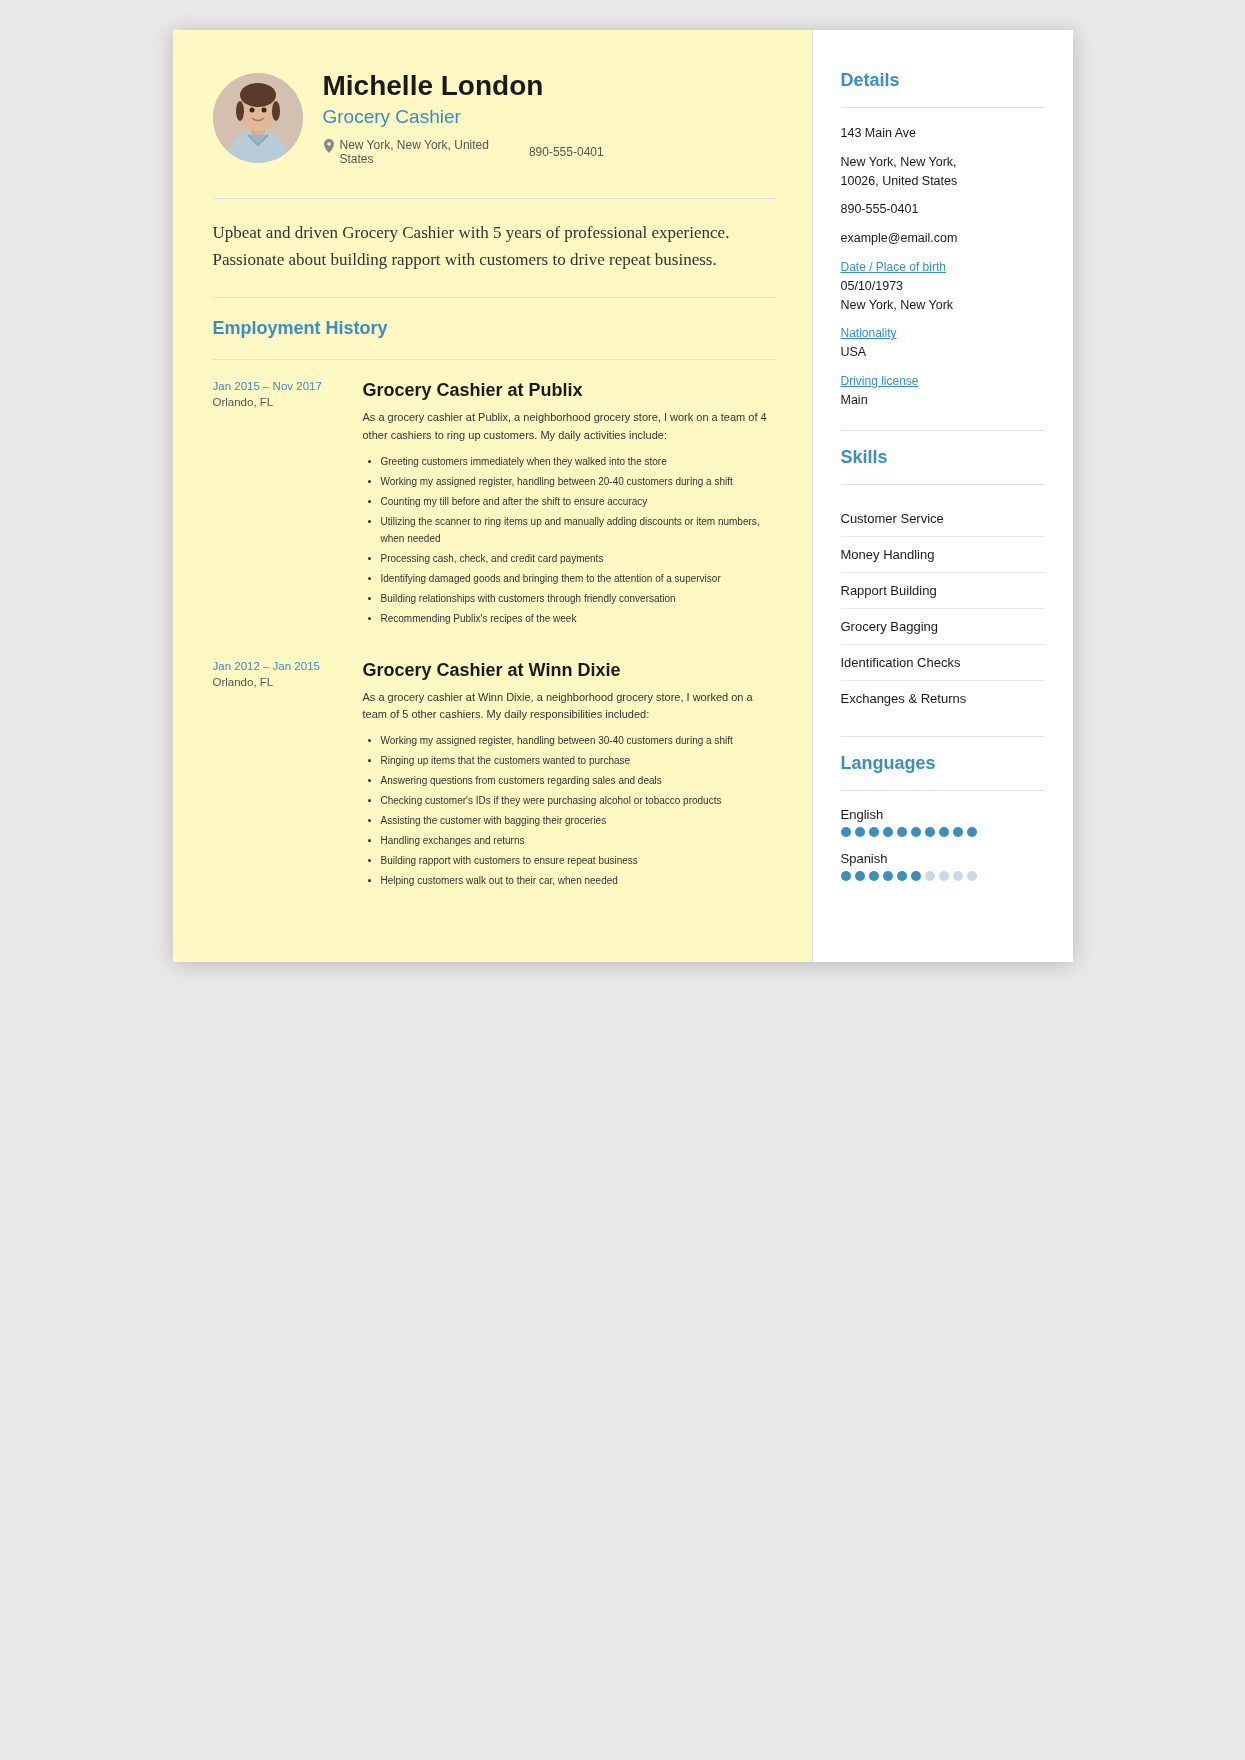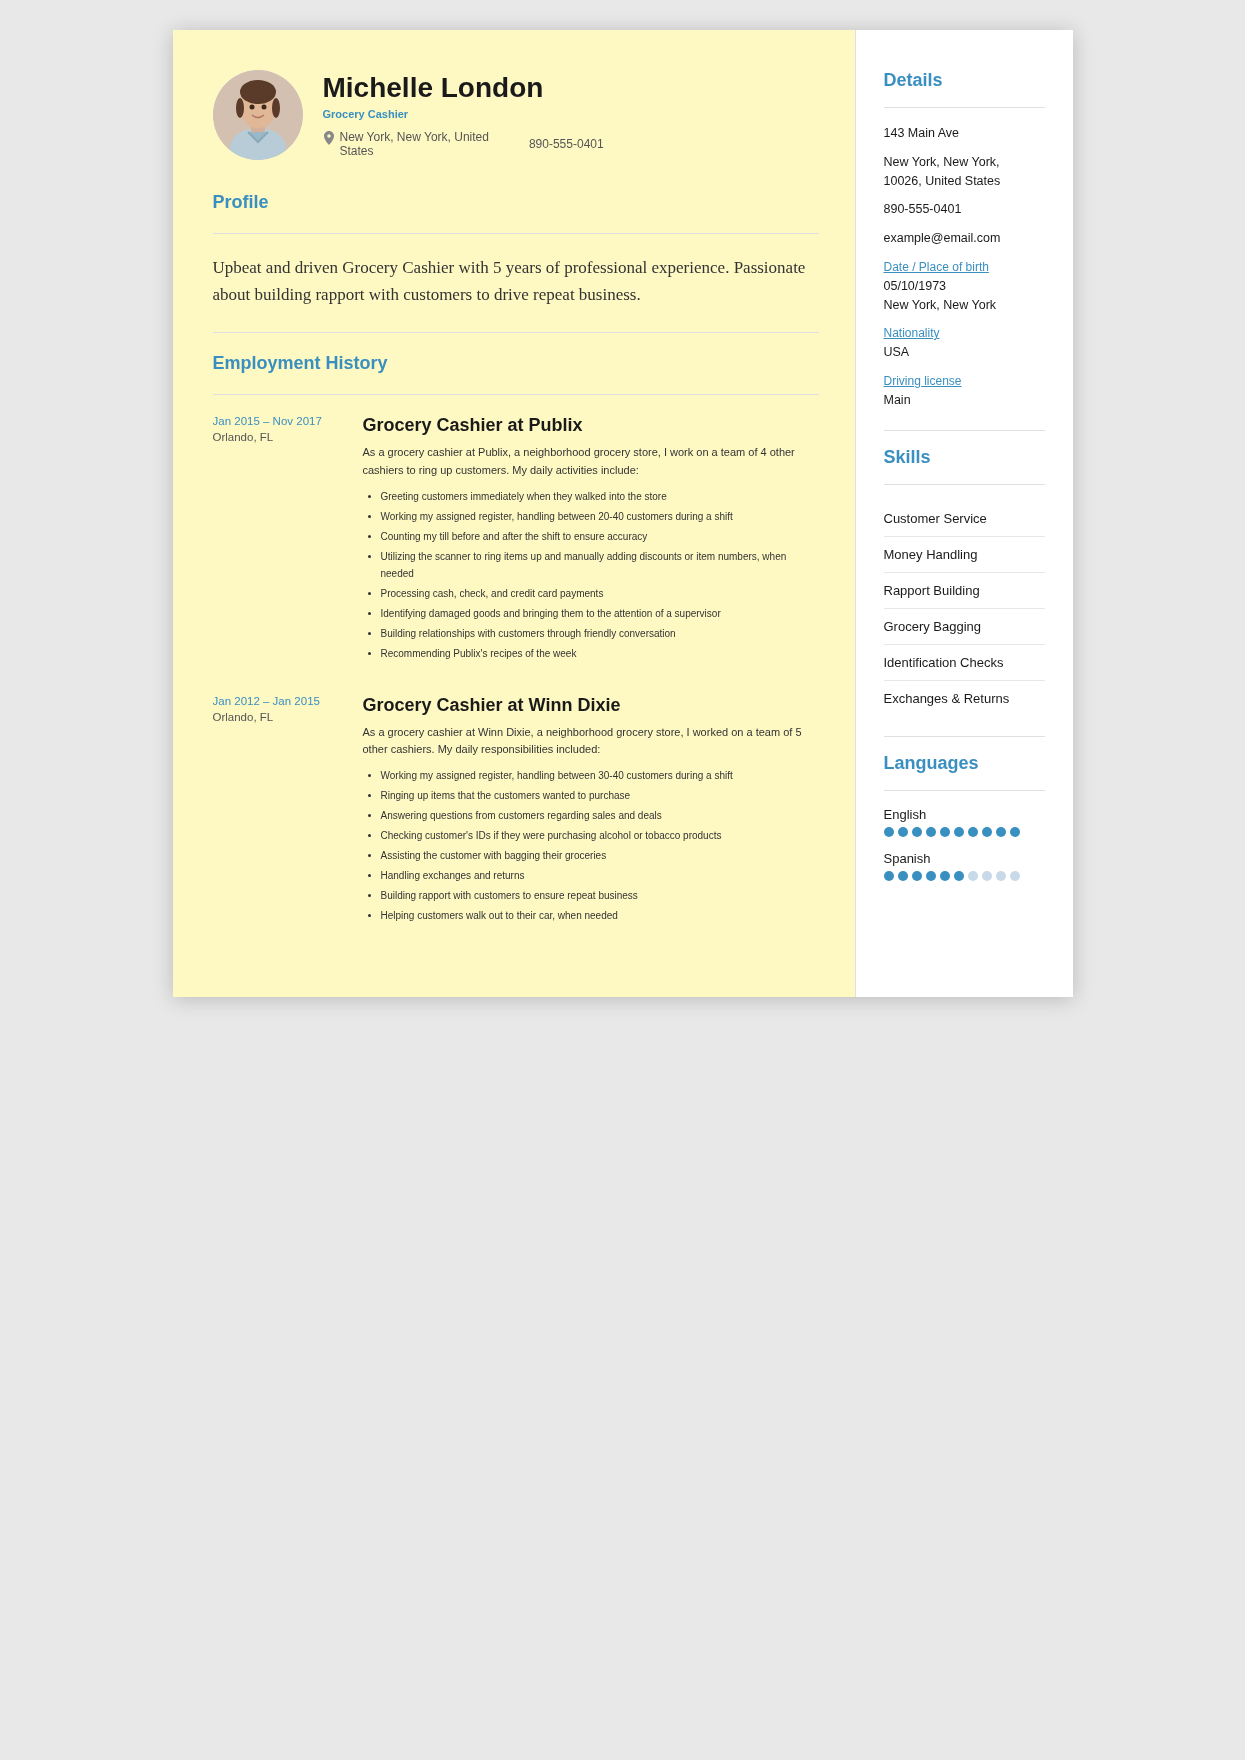--- a/index.html
+++ b/index.html
@@ -44,25 +44,24 @@
       justify-content: center;
     }
     .header-info h1 {
       font-size: 28px;
       font-weight: bold;
       color: #1a1a1a;
       font-family: Arial, sans-serif;
       margin-bottom: 4px;
     }
     .header-info .job-title {
-      font-size: 11px;
+      font-size: 19px;
       color: #3a8fc1;
       font-family: Arial, sans-serif;
       margin-bottom: 10px;
-      font-weight: bold;
     }
     .location-icon {
       width: 12px;
       height: 14px;
       margin-right: 5px;
       flex-shrink: 0;
       margin-top: 1px;
       color: #888;
     }
     .header-contact-row {
@@ -144,21 +143,21 @@
       font-size: 10px;
       color: #333;
       line-height: 1.7;
       font-family: Arial, sans-serif;
     }
     .emp-content ul li {
       margin-bottom: 3px;
     }
     
     .right-col {
-      width: 217px;
+      width: 260px;
       flex-shrink: 0;
       padding: 40px 28px;
       background: #fff;
     }
     .right-section-title {
       font-size: 18px;
       color: #3a8fc1;
       font-family: Arial, sans-serif;
       font-weight: bold;
       margin-bottom: 12px;
@@ -260,21 +259,20 @@
               <div>New York, New York, United</div>
               <div>States</div>
             </div>
           </div>
           <div class="header-phone">890-555-0401</div>
         </div>
       </div>
     </div>
 
     <div>
-      <div class="section-title">Profile</div>
       <hr class="divider">
       <p class="profile-text">Upbeat and driven Grocery Cashier with 5 years of professional experience. Passionate about building rapport with customers to drive repeat business.</p>
     </div>
 
     <hr class="divider" style="margin-top:24px;">
 
     <div>
       <div class="section-title">Employment History</div>
       <hr class="divider">
 

